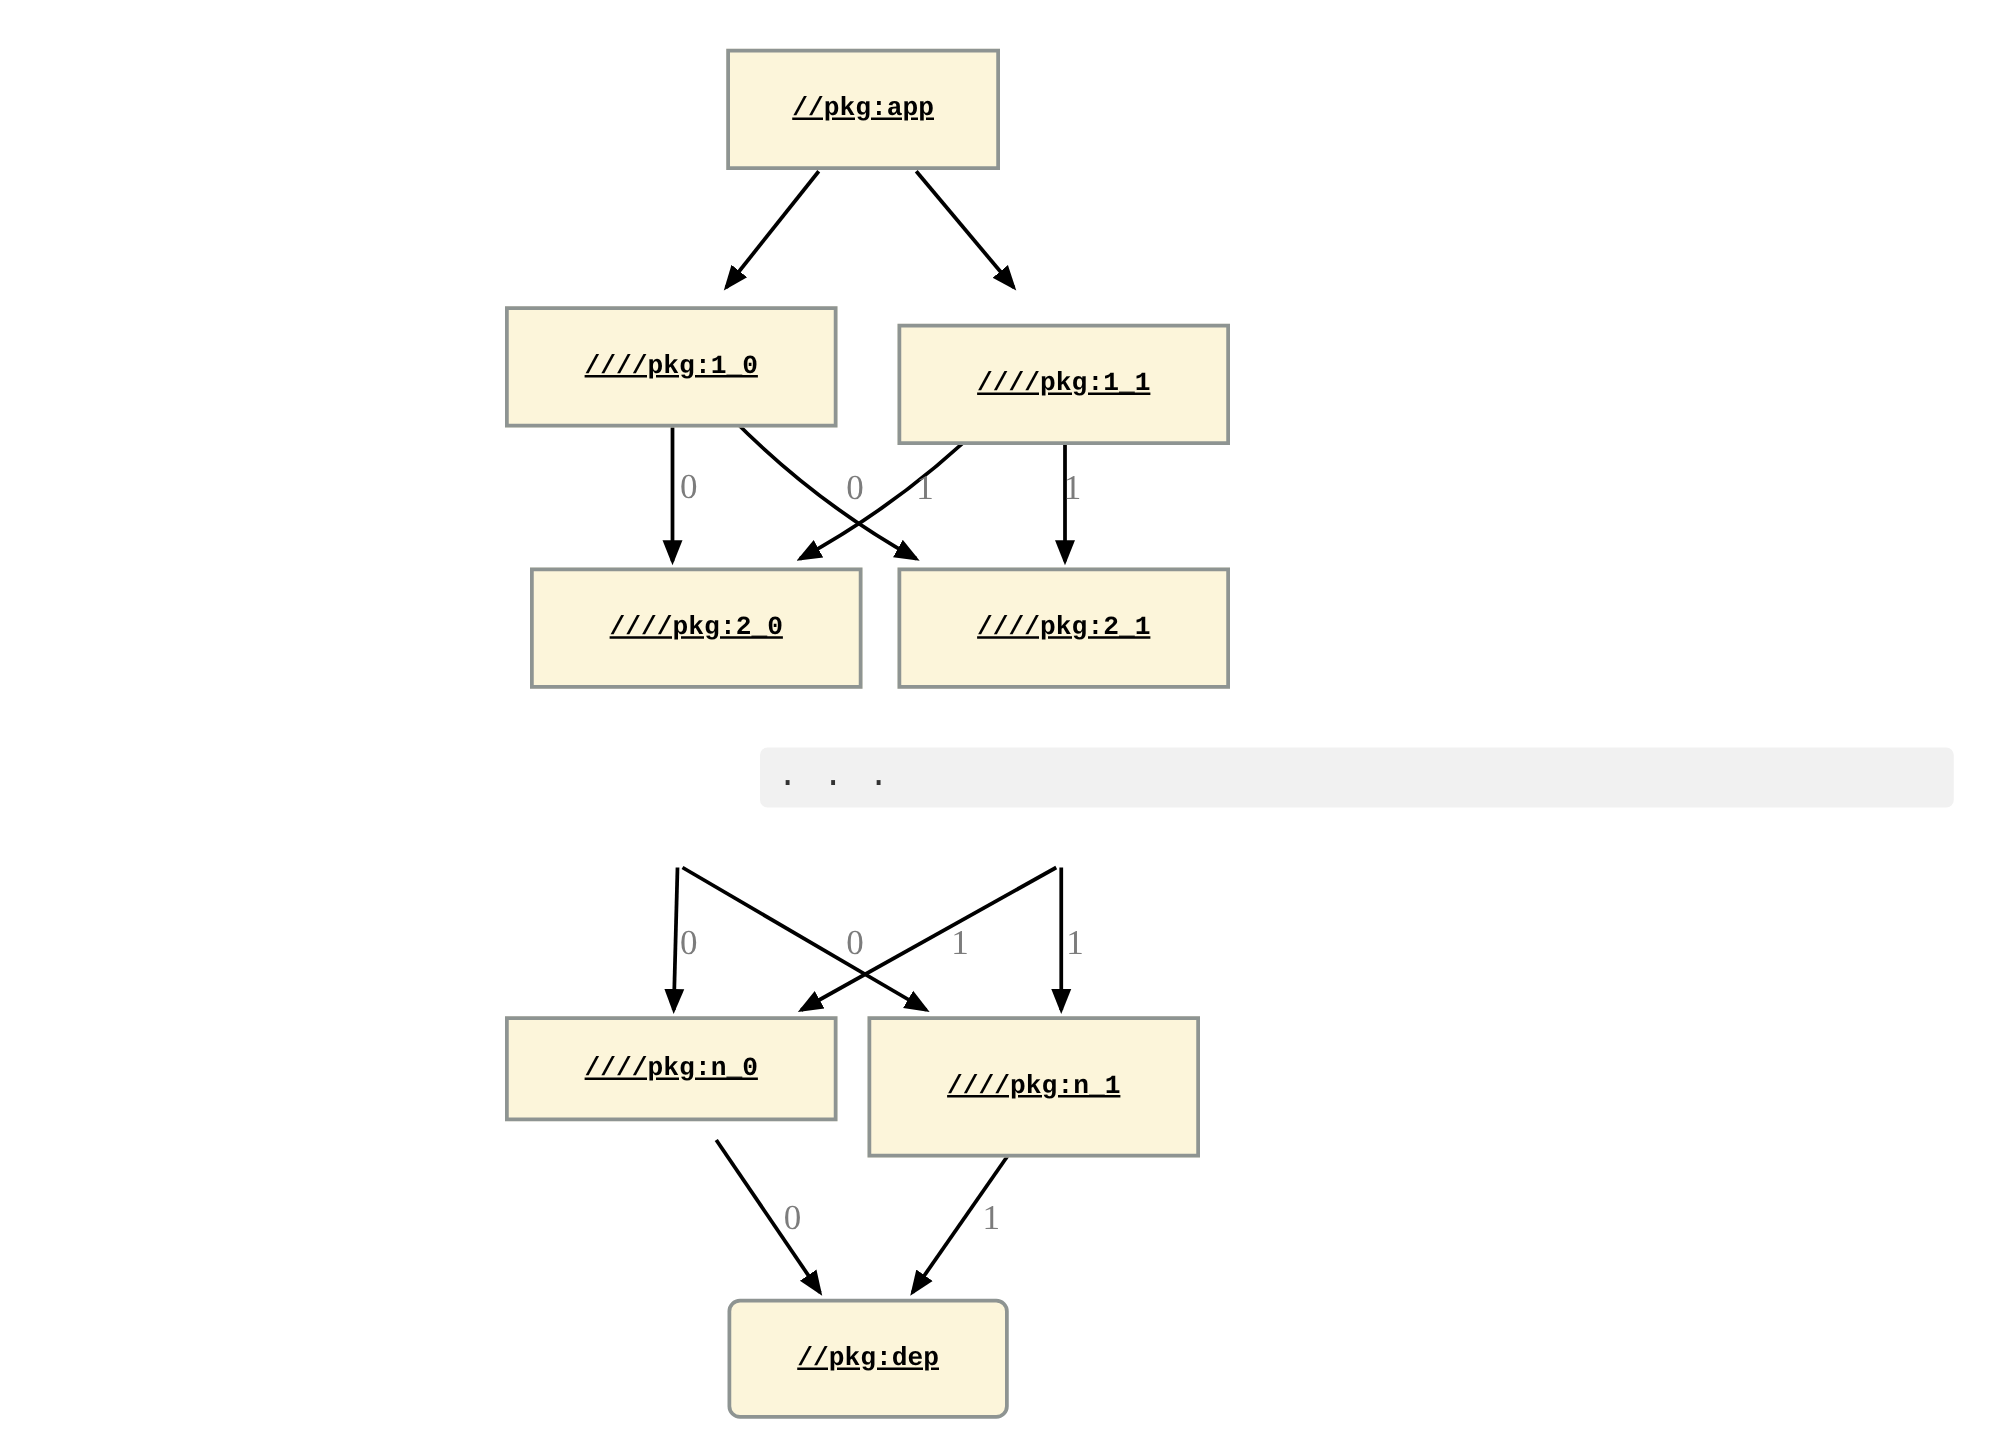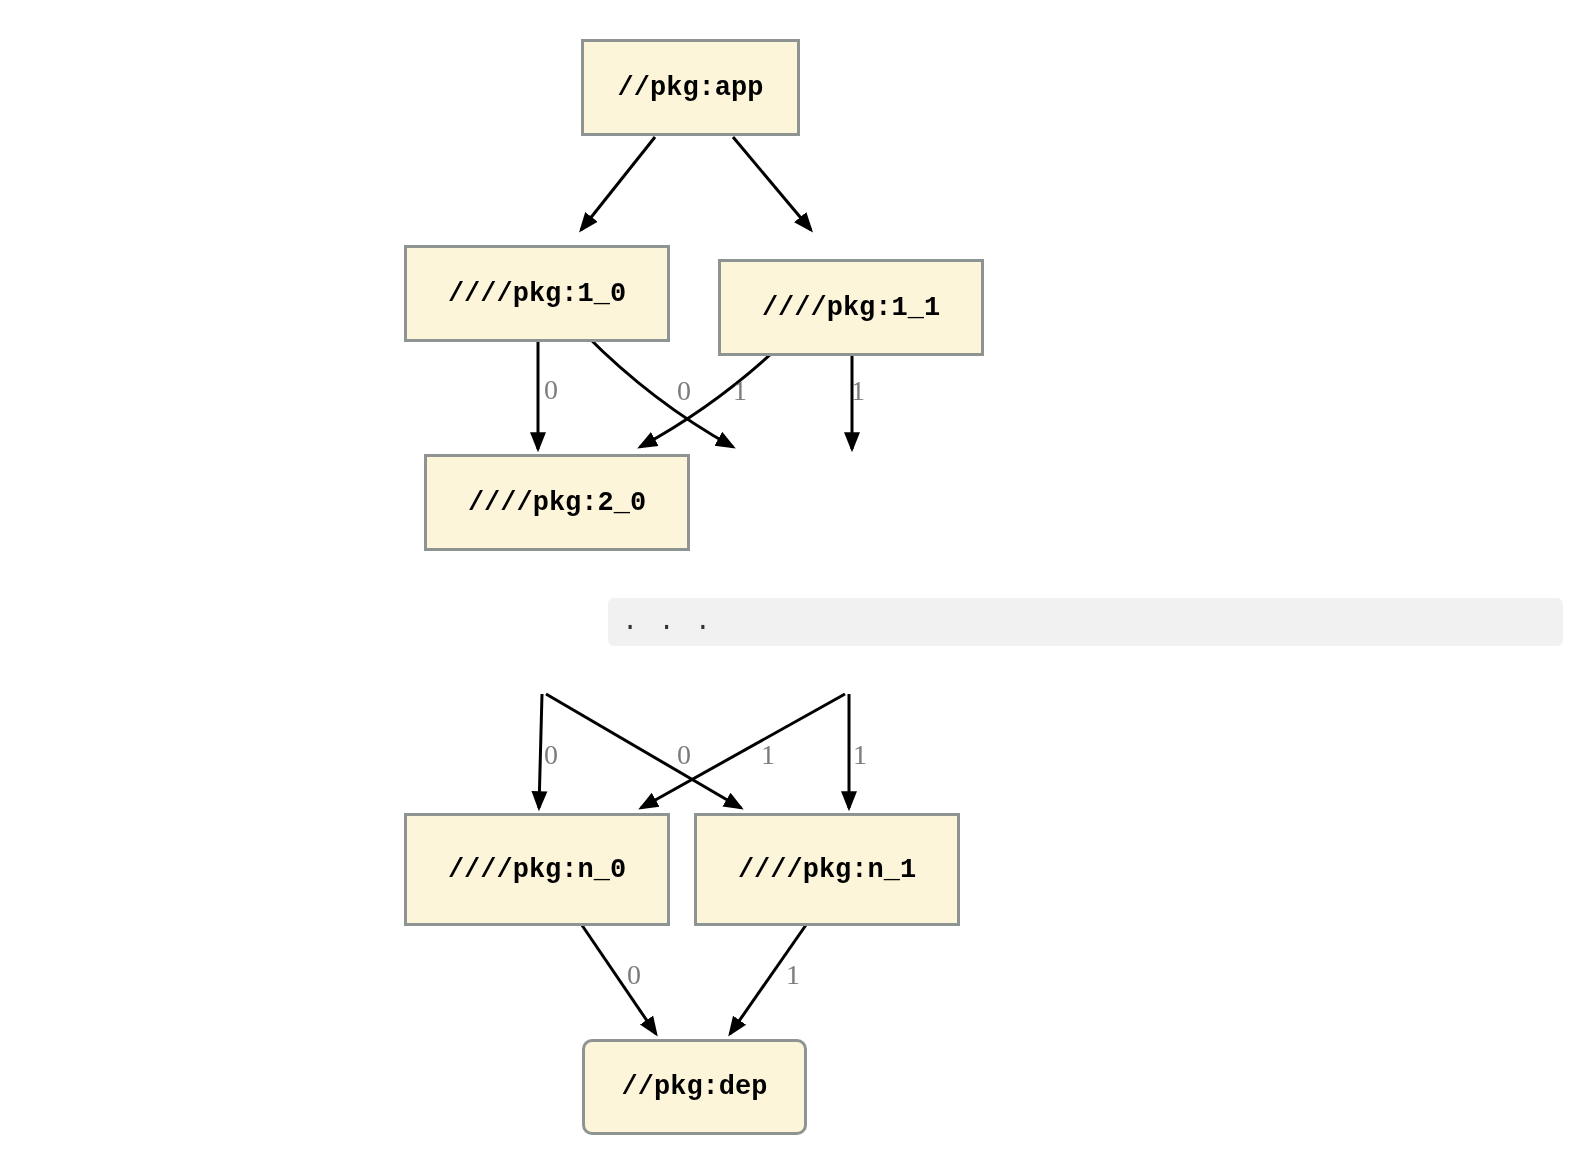--- a/index.html
+++ b/index.html
@@ -12,23 +12,24 @@
   }
   #edges{position:absolute;left:0;top:0;width:1592px;height:1162px;}
   .node{
     position:absolute;
     box-sizing:border-box;
     background:#fcf5da;
     border:3px solid #8e9492;
     display:flex;align-items:center;justify-content:center;
     font-family:"Liberation Mono", monospace;
     font-weight:700;
-    font-size:27px;
+    font-size:21px;
     color:#000000;
     white-space:nowrap;
+    text-decoration:underline;
   }
   .elabel{
     position:absolute;
     transform:translate(-50%,-50%);
     font-family:"Liberation Serif", serif;
     font-size:28px;
     color:#7c7c7c;
     line-height:1;
   }
   .code-band{
@@ -72,35 +73,36 @@
       <path d="M849,694 L849,808" marker-end="url(#arrow)"></path>
       <path d="M573,912 L656,1034" marker-end="url(#arrow)"></path>
       <path d="M815,912 L730,1034" marker-end="url(#arrow)"></path>
     </g>
   </svg>
 
   <div class="node" style="left:581px;top:39px;width:219px;height:97px;">//pkg:app</div>
   <div class="node" style="left:404px;top:245px;width:266px;height:97px;">////pkg:1_0</div>
   <div class="node" style="left:718px;top:235px;width:266px;height:97px;margin-top:24px;">////pkg:1_1</div>
   <div class="node" style="left:424px;top:454px;width:266px;height:97px;">////pkg:2_0</div>
+  <div class="node" style="left:718px;top:454px;width:266px;height:97px;">////pkg:2_1</div>
 
   <span class="elabel" style="left:551px;top:390px;">0</span>
   <span class="elabel" style="left:684px;top:391px;">0</span>
   <span class="elabel" style="left:740px;top:391px;">1</span>
   <span class="elabel" style="left:858px;top:391px;">1</span>
 
   <div class="code-band">
     <span>. . .</span>
   </div>
 
   <span class="elabel" style="left:551px;top:755px;">0</span>
   <span class="elabel" style="left:684px;top:755px;">0</span>
   <span class="elabel" style="left:768px;top:755px;">1</span>
   <span class="elabel" style="left:860px;top:755px;">1</span>
 
-  <div class="node" style="left:404px;top:813px;width:266px;height:113px;">////pkg:n_0</div>
+  <div class="node" style="left:404px;top:813px;width:266px;height:84px;">////pkg:n_0</div>
   <div class="node" style="left:694px;top:813px;width:266px;height:113px;">////pkg:n_1</div>
   <div class="node" style="left:582px;top:1039px;width:225px;height:96px;border-radius:10px;">//pkg:dep</div>
 
   <span class="elabel" style="left:634px;top:975px;">0</span>
   <span class="elabel" style="left:793px;top:975px;">1</span>
 
 </div>
 
 </body></html>

